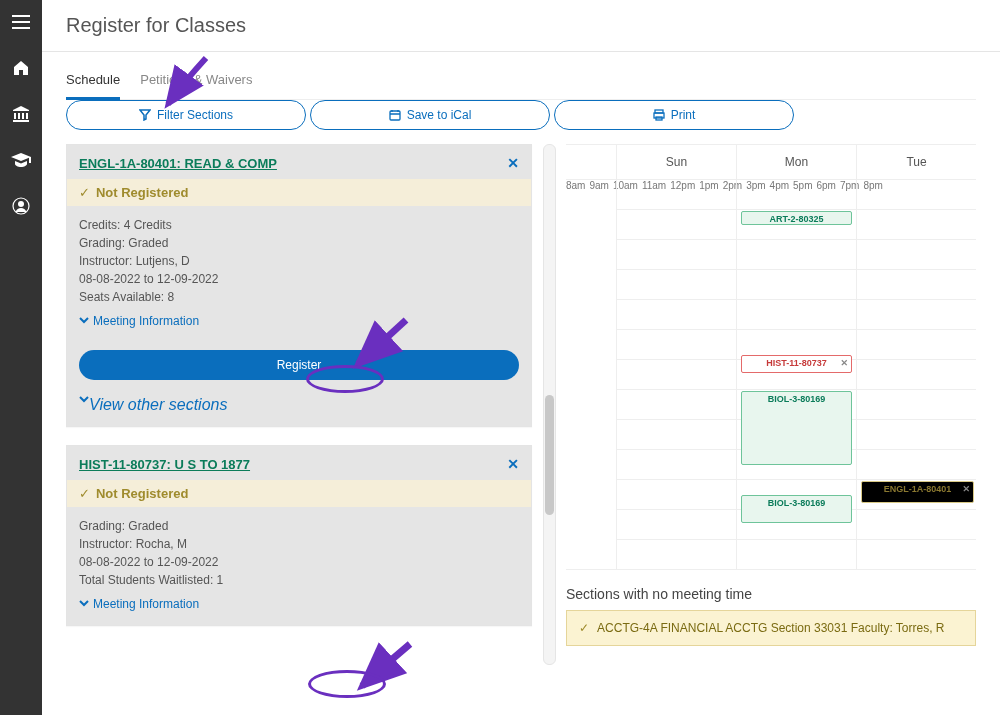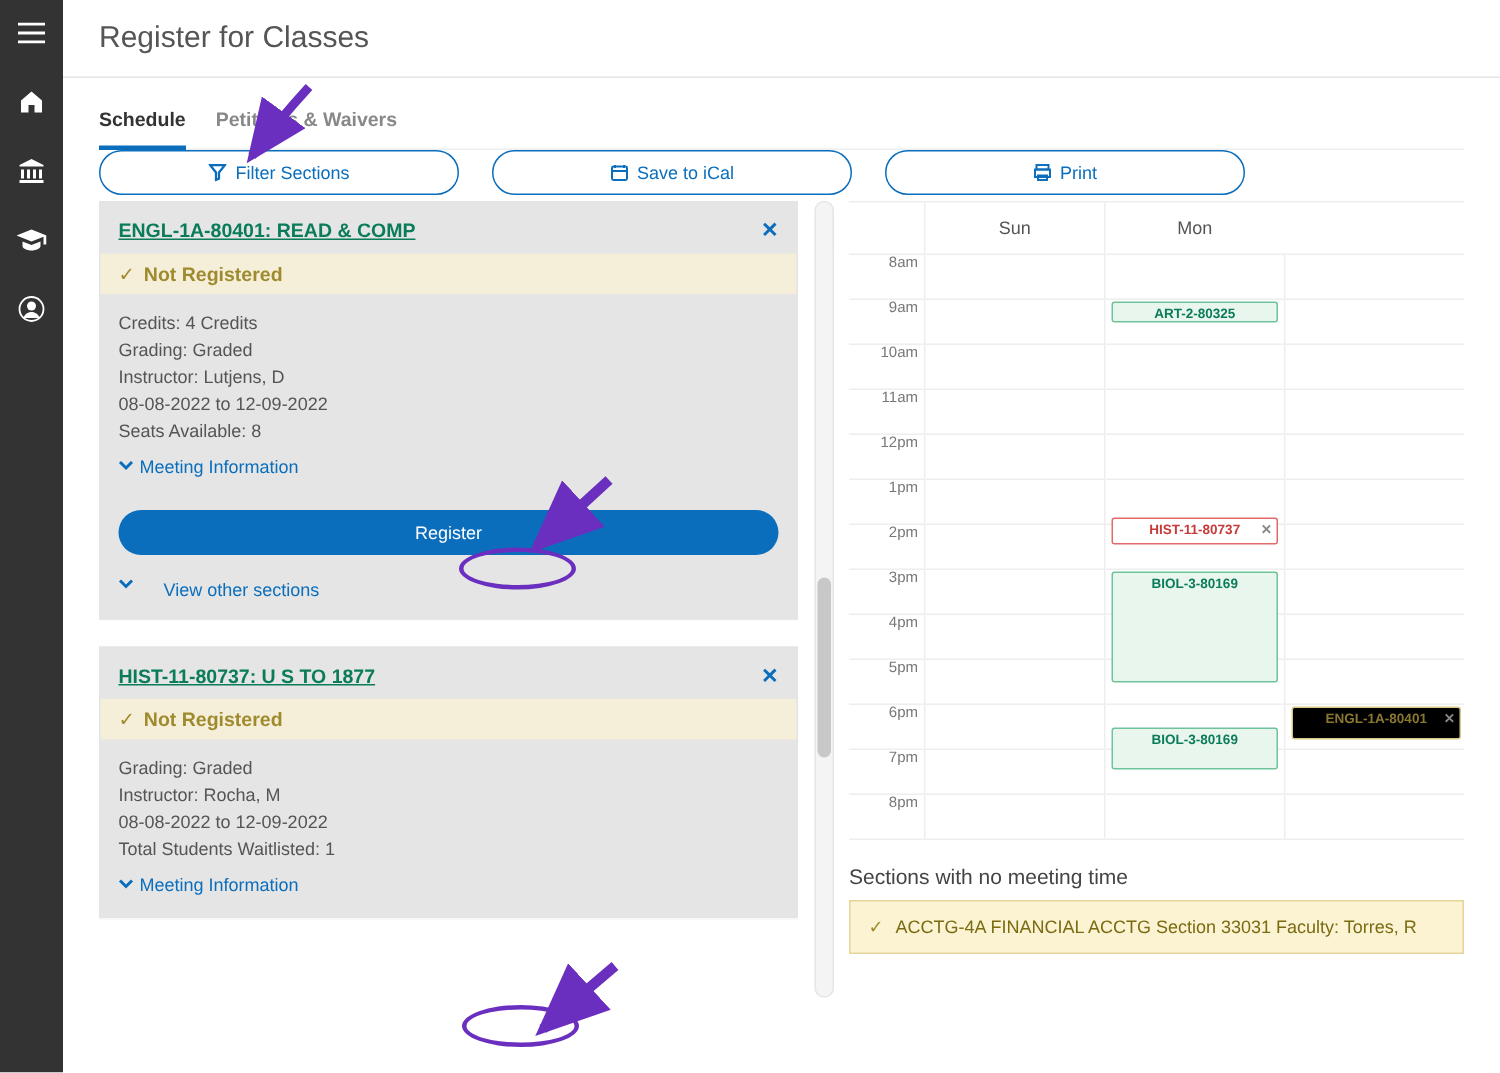--- a/index.html
+++ b/index.html
@@ -4,48 +4,48 @@
 <style>
   * { box-sizing: border-box; margin: 0; padding: 0; }
   body { font-family: -apple-system, BlinkMacSystemFont, "Segoe UI", Helvetica, Arial, sans-serif; background: #fff; color: #333; font-size: 13px; }
   .app { display: flex; width: 1000px; height: 715px; overflow: hidden; position: relative; }
   .sidebar { width: 42px; background: #333; display: flex; flex-direction: column; align-items: center; padding-top: 10px; gap: 22px; }
   .sidebar .icon-btn { color: #fff; width: 24px; height: 24px; display: flex; align-items: center; justify-content: center; cursor: pointer; }
   .main { flex: 1; display: flex; flex-direction: column; overflow: hidden; }
   .page-title { font-size: 20px; padding: 14px 24px 14px; color: #555; }
   .content { border-top: 1px solid #e5e5e5; padding: 0 24px 20px; display: flex; flex-direction: column; overflow: hidden; flex: 1; }
   .tabs { display: flex; gap: 20px; margin-top: 10px; border-bottom: 1px solid #eee; }
-  .tab { padding: 10px 0 10px; font-size: 13px; color: #888; cursor: pointer; font-weight: bold; }
+  .tab { padding: 10px 0 10px; font-size: 13px; color: #888; cursor: pointer; }
   .tab.active { color: #333; border-bottom: 3px solid #0a6ebd; margin-bottom: -1px; }
   .term-row { display: flex; align-items: center; gap: 8px; margin: 16px 0 14px; }
   .term-nav { width: 36px; height: 30px; border: 1px solid #ccc; border-radius: 4px; background: #fff; display: flex; align-items: center; justify-content: center; color: #0a6ebd; cursor: pointer; }
   .term-label { font-size: 14px; color: #666; margin-left: 6px; }
-  .action-row { display: flex; gap: 22px; margin-bottom: 4px; }
+  .action-row { display: flex; gap: 4px; margin-bottom: 14px; }
   .pill-btn { flex: 1; max-width: 240px; height: 30px; border: 1px solid #0a6ebd; border-radius: 16px; background: #fff; color: #0a6ebd; display: flex; align-items: center; justify-content: center; gap: 6px; font-size: 12px; cursor: pointer; }
   .columns { display: flex; gap: 12px; flex: 1; overflow: hidden; }
   .left-col { width: 470px; display: flex; flex-direction: column; gap: 18px; overflow-y: auto; padding-right: 4px; }
   .right-col { flex: 1; display: flex; flex-direction: column; }
   .card { border: 1px solid #e4e4e4; background: #e5e5e5; box-shadow: 0 1px 1px rgba(0,0,0,0.03); }
   .card-head { display: flex; justify-content: space-between; align-items: center; padding: 10px 12px 8px; }
   .course-title { color: #0b7c5a; text-decoration: underline; font-size: 13px; font-weight: 600; }
   .close-x { color: #0a6ebd; font-weight: 600; cursor: pointer; font-size: 14px; }
   .status-strip { background: #f5eed9; padding: 6px 12px; display: flex; align-items: center; gap: 6px; }
   .status-strip .chk { color: #9f8b2d; }
   .status-text { color: #9f8b2d; font-weight: 600; font-size: 13px; }
   .card-body { padding: 10px 12px 12px; font-size: 12px; color: #555; line-height: 1.5; }
   .meeting-link { color: #0a6ebd; font-size: 12px; cursor: pointer; display: inline-flex; align-items: center; gap: 4px; margin-top: 6px; }
   .big-btn { margin: 8px 12px; height: 30px; border-radius: 18px; background: #0a6ebd; color: #fff; display: flex; align-items: center; justify-content: center; font-size: 12px; border: none; cursor: pointer; width: calc(100% - 24px); }
-  .view-other { padding: 8px 12px 12px; color: #0a6ebd; font-size: 12px; cursor: pointer; display: inline-flex; gap: 20px; }
+  .view-other { padding: 8px 12px 12px; color: #0a6ebd; font-size: 16px; cursor: pointer; display: inline-flex; gap: 0; font-style: italic; }
   
   .cal-wrap { border: 1px solid #eee; border-left: none; border-right: none; position: relative; }
   .cal-header { display: grid; grid-template-columns: 50px 1fr 1fr 1fr; }
   .cal-header div { text-align: center; font-size: 12px; color: #555; padding: 10px 0; border-left: 1px solid #eee; }
   .cal-header div:first-child { border-left: none; }
   .cal-body { display: grid; grid-template-columns: 50px 1fr 1fr 1fr; }
-  .time-col { display: flex; flex-direction: column; }
+  .time-col { display: flex; }
   .time-cell { height: 30px; font-size: 10px; color: #777; padding-right: 4px; display:flex; align-items:flex-start; justify-content:flex-end; border-top: 1px solid #eee; }
   .day-col { border-left: 1px solid #eee; position: relative; }
   .day-row { height: 30px; border-top: 1px solid #eee; }
   .event { position: absolute; left: 4px; right: 4px; border-radius: 2px; font-size: 9px; padding: 2px 4px; display:flex; align-items: flex-start; justify-content: center; }
   .ev-green { background: #e8f6ee; border: 1px solid #6ec49a; color: #0b7c5a; font-weight: 600; }
   .ev-red { background: #fff; border: 1px solid #e46a6a; color: #c63a3a; font-weight: 600; margin-top: 24px; }
   .ev-tan { background: #000000; border: 1px solid #d9c985; color: #8a7830; font-weight: 600; }
   .ev-x { position: absolute; right: 3px; top: 2px; color: #888; font-size: 9px; }
   .no-meeting { margin-top: 12px; font-size: 14px; color: #444; padding: 4px 0 8px; }
   .nm-card { border: 1px solid #e5d59a; background: #fbf3d2; padding: 10px 12px; display: flex; align-items:center; gap: 8px; font-size: 12px; color: #7a6b12; }
@@ -189,20 +189,21 @@
             <div class="scroll-thumb" style="top:250px; height:120px;"></div>
           </div>
         </div>
 
         <div class="right-col">
           <div class="cal-wrap">
             <div class="cal-header">
               <div></div>
               <div>Sun</div>
               <div>Mon</div>
+              <div>Tue</div>
             </div>
             <div class="cal-body">
               <div class="time-col" id="time-col">
                   <div class="time-cell">8am</div>
                   <div class="time-cell">9am</div>
                   <div class="time-cell">10am</div>
                   <div class="time-cell">11am</div>
                   <div class="time-cell">12pm</div>
                   <div class="time-cell">1pm</div>
                   <div class="time-cell">2pm</div>

